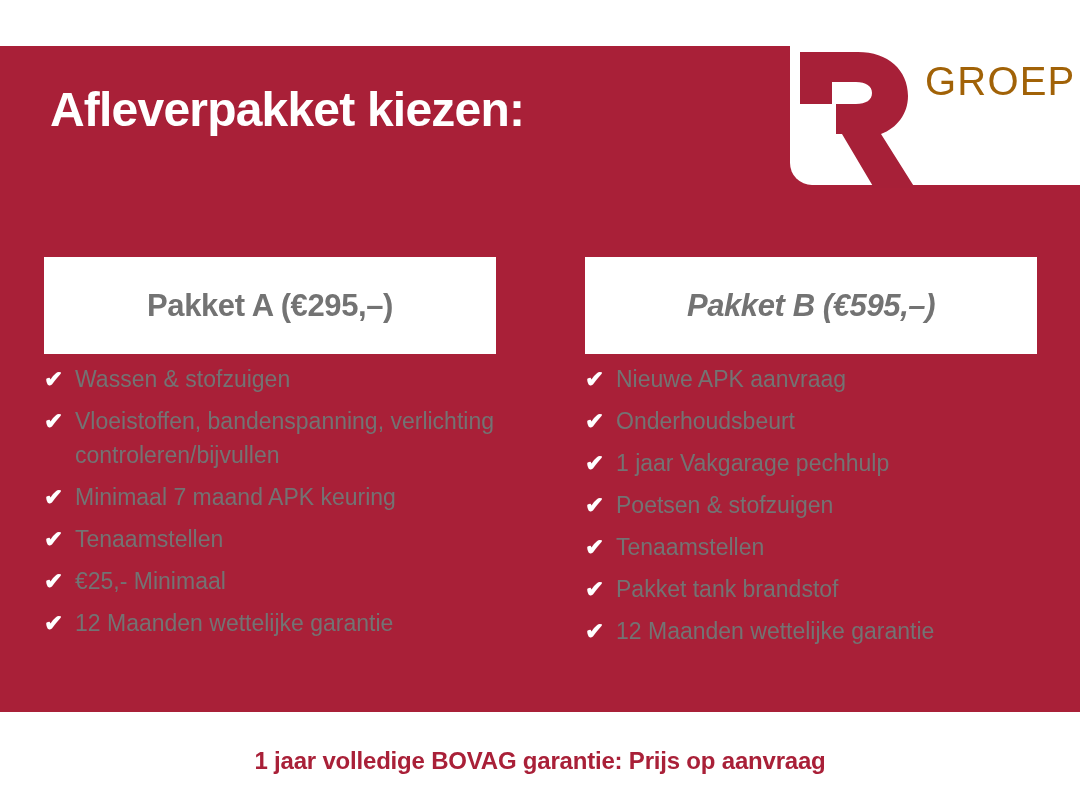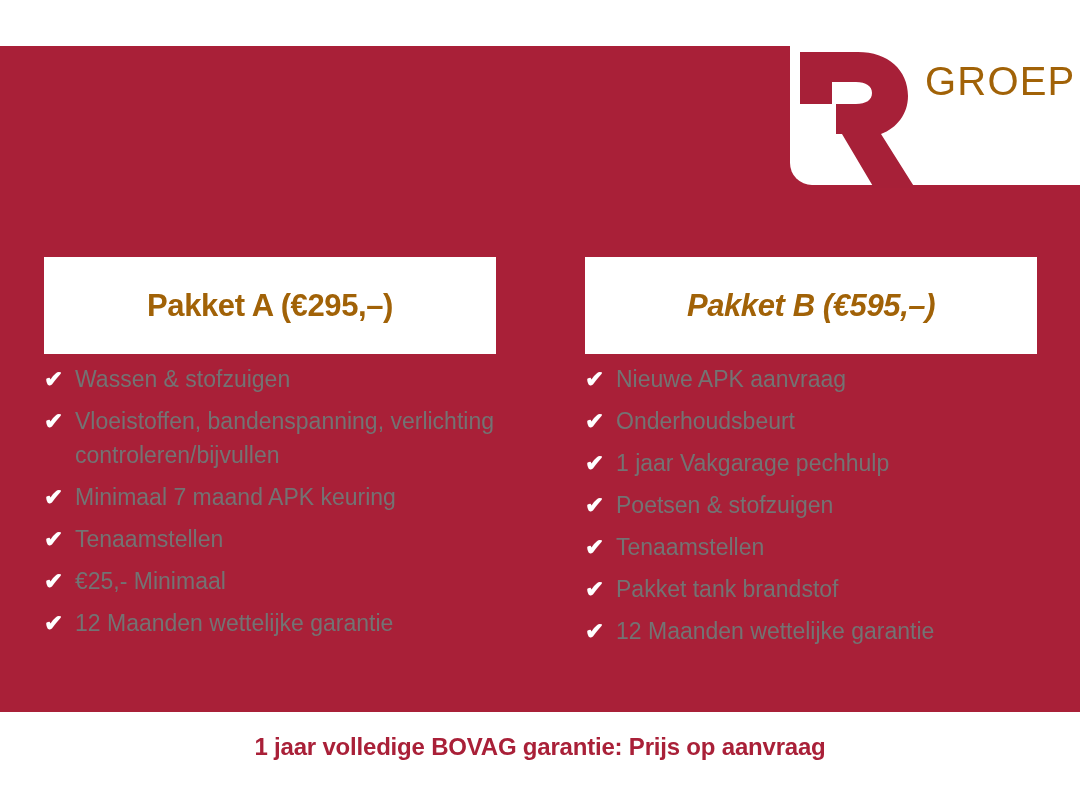--- a/index.html
+++ b/index.html
@@ -84,21 +84,21 @@
     background: #ffffff;
     display: flex;
     align-items: center;
     justify-content: center;
   }
   .pkg-card.left  { left: 44px;  width: 452px; }
   .pkg-card.right { left: 585px; width: 452px; font-style: italic; }
   .pkg-title {
     font-size: 31px;
     font-weight: bold;
-    color: #a16207;
+    color: #737373;
     letter-spacing: -0.4px;
     white-space: nowrap;
   }
   
   .feature-list {
     position: absolute;
     top: 362px;
     width: 470px;
     list-style: none;
     margin: 0;
@@ -132,35 +132,36 @@
     left: 0;
     top: 712px;
     width: 1080px;
     height: 98px;
     background: #ffffff;
     display: flex;
     align-items: flex-start;
     justify-content: center;
   }
   .footer-text {
-    margin-top: 21px;
+    margin-top: 35px;
     font-size: 24px;
     font-weight: bold;
     color: #A92038;
     letter-spacing: -0.2px;
     white-space: nowrap;
   }
 </style>
 </head>
 <body>
 
 <div id="poster">
 
   <div class="red-panel"></div>
 
+  <div class="header-title">Afleverpakket kiezen:</div>
 
   <div class="logo-plaque"></div>
 
   <div class="logo-mark">
     <svg width="120" height="140" viewBox="0 0 120 140" xmlns="http://www.w3.org/2000/svg">
       <path d="M4 4 H62 C92 4 112 22 112 48 C112 66 101 80 85 86 L119 140 H78 L46 86 H40 V56 H60 C70 56 76 52 76 45 C76 38 70 34 60 34 H36 V56 H4 Z" fill="#A72038"></path>
     </svg>
   </div>
 
   <div class="logo-text">

